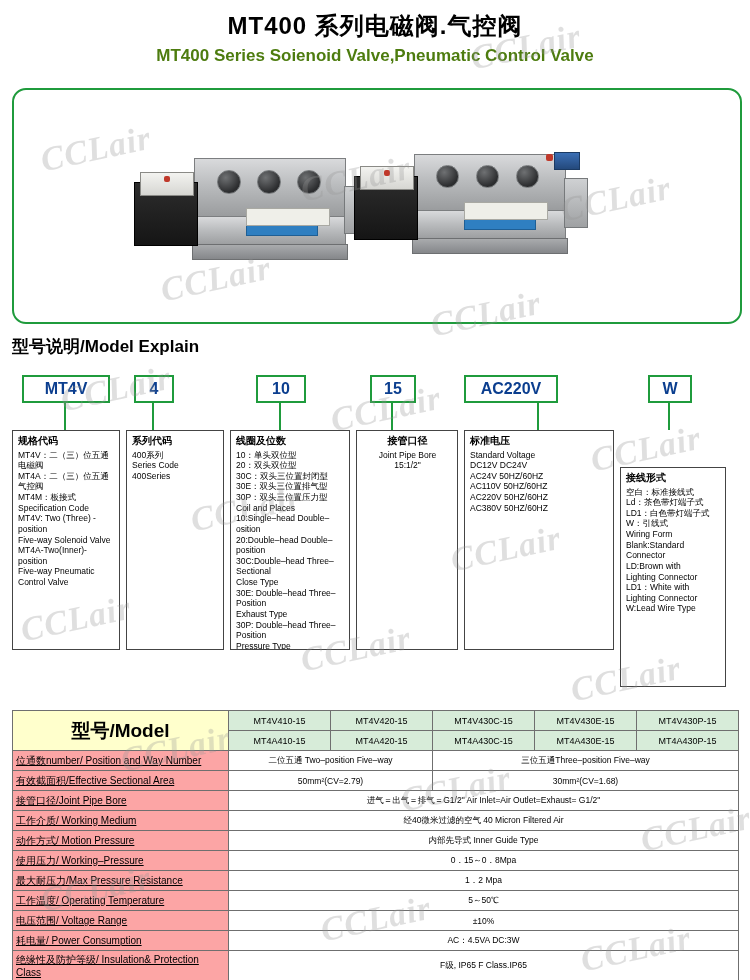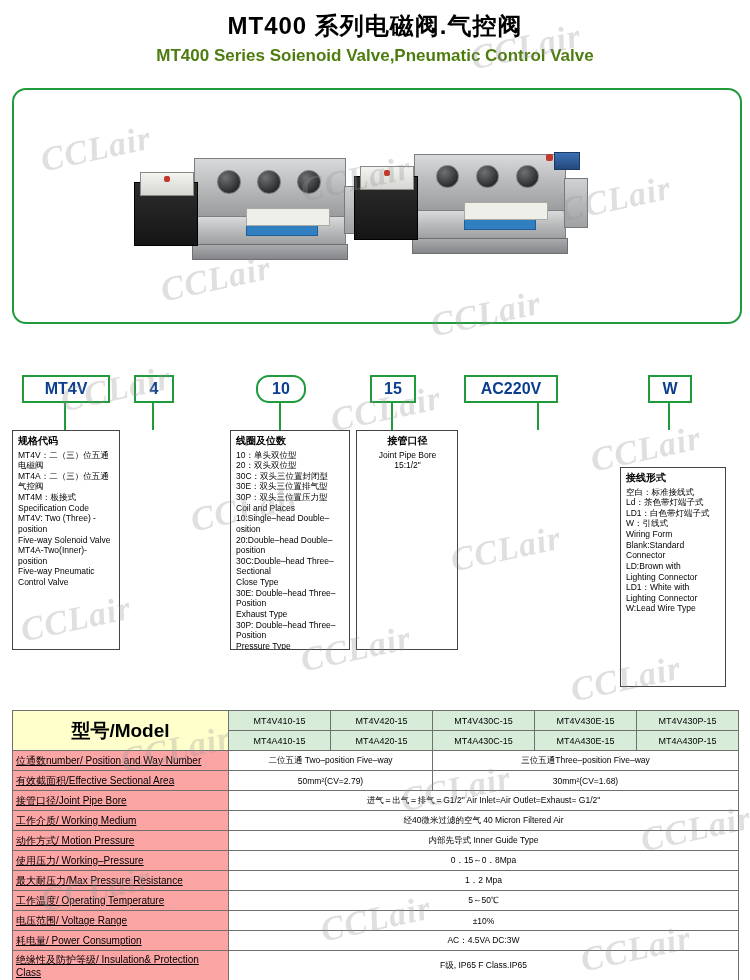--- a/index.html
+++ b/index.html
@@ -110,28 +110,29 @@
       <div class="base" style="left:398px;top:148px;width:154px;height:14px;"></div>
       <div class="coil" style="left:340px;top:86px;width:62px;height:62px;"></div>
       <div class="coil-top" style="left:346px;top:76px;width:52px;height:22px;"></div>
       <div class="red-dot" style="left:370px;top:80px;width:6px;height:6px;"></div>
       <div class="silver-cap" style="left:550px;top:88px;width:22px;height:48px;"></div>
       <div class="blue-cap" style="left:540px;top:62px;width:24px;height:16px;"></div>
       <div class="red-dot" style="left:532px;top:64px;width:7px;height:7px;"></div>
     </div>
   </div>
 
+  <div class="sec-head" style="left:12px;top:325px;">型号说明/Model Explain</div>
 
   <div class="code-box" style="left:22px;top:365px;width:84px;">MT4V</div>
   <div class="code-stem" style="left:64px;top:392px;height:28px;"></div>
 
   <div class="code-box" style="left:134px;top:365px;width:36px;">4</div>
   <div class="code-stem" style="left:152px;top:392px;height:28px;"></div>
 
-  <div class="code-box" style="left:256px;top:365px;width:46px;border-radius:13px;">10</div>
+  <div class="code-box" style="left:256px;top:365px;width:46px;">10</div>
   <div class="code-stem" style="left:279px;top:392px;height:28px;"></div>
 
   <div class="code-box" style="left:370px;top:365px;width:42px;">15</div>
   <div class="code-stem" style="left:391px;top:392px;height:28px;"></div>
 
   <div class="code-box" style="left:464px;top:365px;width:90px;">AC220V</div>
   <div class="code-stem" style="left:537px;top:392px;height:28px;"></div>
 
   <div class="code-box" style="left:648px;top:365px;width:40px;">W</div>
   <div class="code-stem" style="left:668px;top:392px;height:28px;"></div>
@@ -142,20 +143,26 @@
     <div>MT4A：二（三）位五通气控阀</div>
     <div>MT4M：板接式</div>
     <div>Specification Code</div>
     <div>MT4V: Two (Three) -position</div>
     <div>Five-way Solenoid Valve</div>
     <div>MT4A-Two(Inner)-position</div>
     <div>Five-way Pneumatic</div>
     <div>Control Valve</div>
   </div>
 
+  <div class="desc-box" style="left:126px;top:420px;width:98px;height:220px;">
+    <div class="desc-title">系列代码</div>
+    <div>400系列</div>
+    <div>Series Code</div>
+    <div>400Series</div>
+  </div>
 
   <div class="desc-box" style="left:230px;top:420px;width:120px;height:220px;">
     <div class="desc-title">线圈及位数</div>
     <div>10：单头双位型</div>
     <div>20：双头双位型</div>
     <div>30C：双头三位置封闭型</div>
     <div>30E：双头三位置排气型</div>
     <div>30P：双头三位置压力型</div>
     <div>Coil and Places</div>
     <div>10:Single–head Double–osition</div>
@@ -167,20 +174,29 @@
     <div>30P: Double–head Three–Position</div>
     <div>Pressure Type</div>
   </div>
 
   <div class="desc-box" style="left:356px;top:420px;width:102px;height:220px;text-align:center;">
     <div class="desc-title">接管口径</div>
     <div>Joint Pipe Bore</div>
     <div>15:1/2"</div>
   </div>
 
+  <div class="desc-box" style="left:464px;top:420px;width:150px;height:220px;">
+    <div class="desc-title">标准电压</div>
+    <div>Standard Voltage</div>
+    <div>DC12V   DC24V</div>
+    <div>AC24V  50HZ/60HZ</div>
+    <div>AC110V 50HZ/60HZ</div>
+    <div>AC220V 50HZ/60HZ</div>
+    <div>AC380V 50HZ/60HZ</div>
+  </div>
 
   <div class="desc-box" style="left:620px;top:420px;width:106px;height:220px;margin-top:37px;">
     <div class="desc-title">接线形式</div>
     <div>空白：标准接线式</div>
     <div>Ld：茶色带灯端子式</div>
     <div>LD1：白色带灯端子式</div>
     <div>W：引线式</div>
     <div>Wiring Form</div>
     <div>Blank:Standard</div>
     <div>Connector</div>

